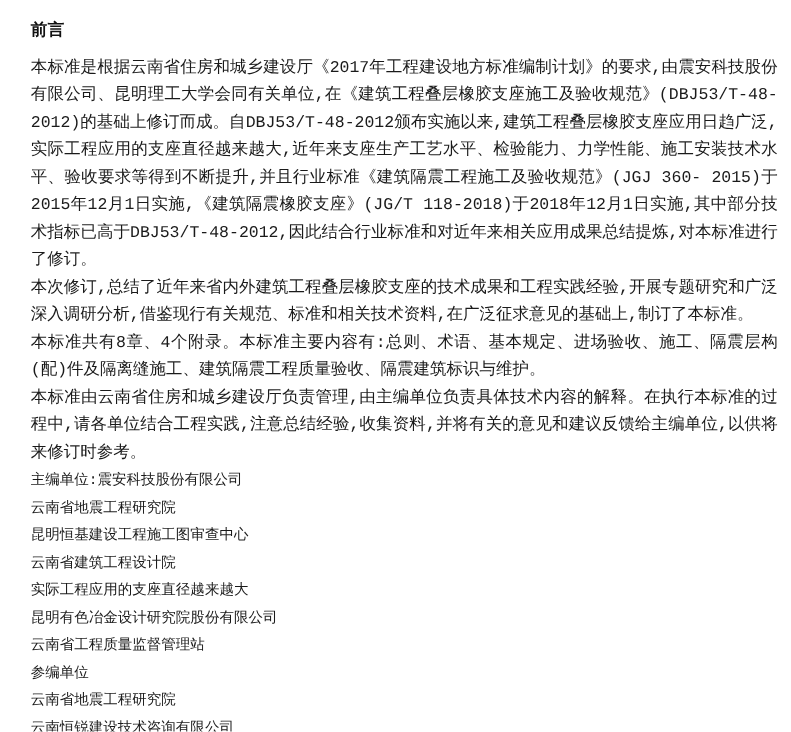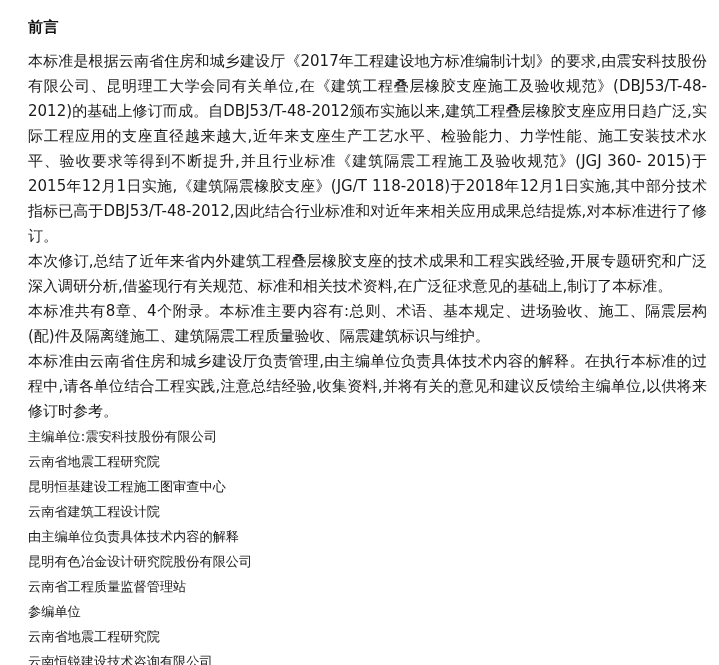--- a/index.html
+++ b/index.html
@@ -13,20 +13,21 @@
     font-family: "DejaVu Sans", "Liberation Sans", sans-serif;
     color: #1a1a1a;
     overflow: hidden;
   }
   .page {
     position: relative;
     width: 719px;
     height: 665px;
     box-sizing: border-box;
     padding: 18px 12px 0 28px;
+    font-family: Liberation Mono, monospace;
   }
   .doc-title {
     font-size: 15px;
     font-weight: bold;
     color: #111;
     margin: 0 0 12px 0;
     letter-spacing: 0.5px;
   }
   .body-block {
     font-size: 15px;
@@ -62,21 +63,21 @@
     <p>本次修订,总结了近年来省内外建筑工程叠层橡胶支座的技术成果和工程实践经验,开展专题研究和广泛深入调研分析,借鉴现行有关规范、标准和相关技术资料,在广泛征求意见的基础上,制订了本标准。</p>
     <p>本标准共有8章、4个附录。本标准主要内容有:总则、术语、基本规定、进场验收、施工、隔震层构(配)件及隔离缝施工、建筑隔震工程质量验收、隔震建筑标识与维护。</p>
     <p>本标准由云南省住房和城乡建设厅负责管理,由主编单位负责具体技术内容的解释。在执行本标准的过程中,请各单位结合工程实践,注意总结经验,收集资料,并将有关的意见和建议反馈给主编单位,以供将来修订时参考。</p>
   </div>
 
   <div class="list-block">
     <p>主编单位:震安科技股份有限公司</p>
     <p>云南省地震工程研究院</p>
     <p>昆明恒基建设工程施工图审查中心</p>
     <p>云南省建筑工程设计院</p>
-    <p>由主编单位负责具体技术内容的解释</p>
+    <p>实际工程应用的支座直径越来越大</p>
     <p>昆明有色冶金设计研究院股份有限公司</p>
     <p>云南省工程质量监督管理站</p>
     <p>参编单位</p>
     <p>云南省地震工程研究院</p>
     <p>云南恒锐建设技术咨询有限公司</p>
 
   </div>
 
 </div>
 

